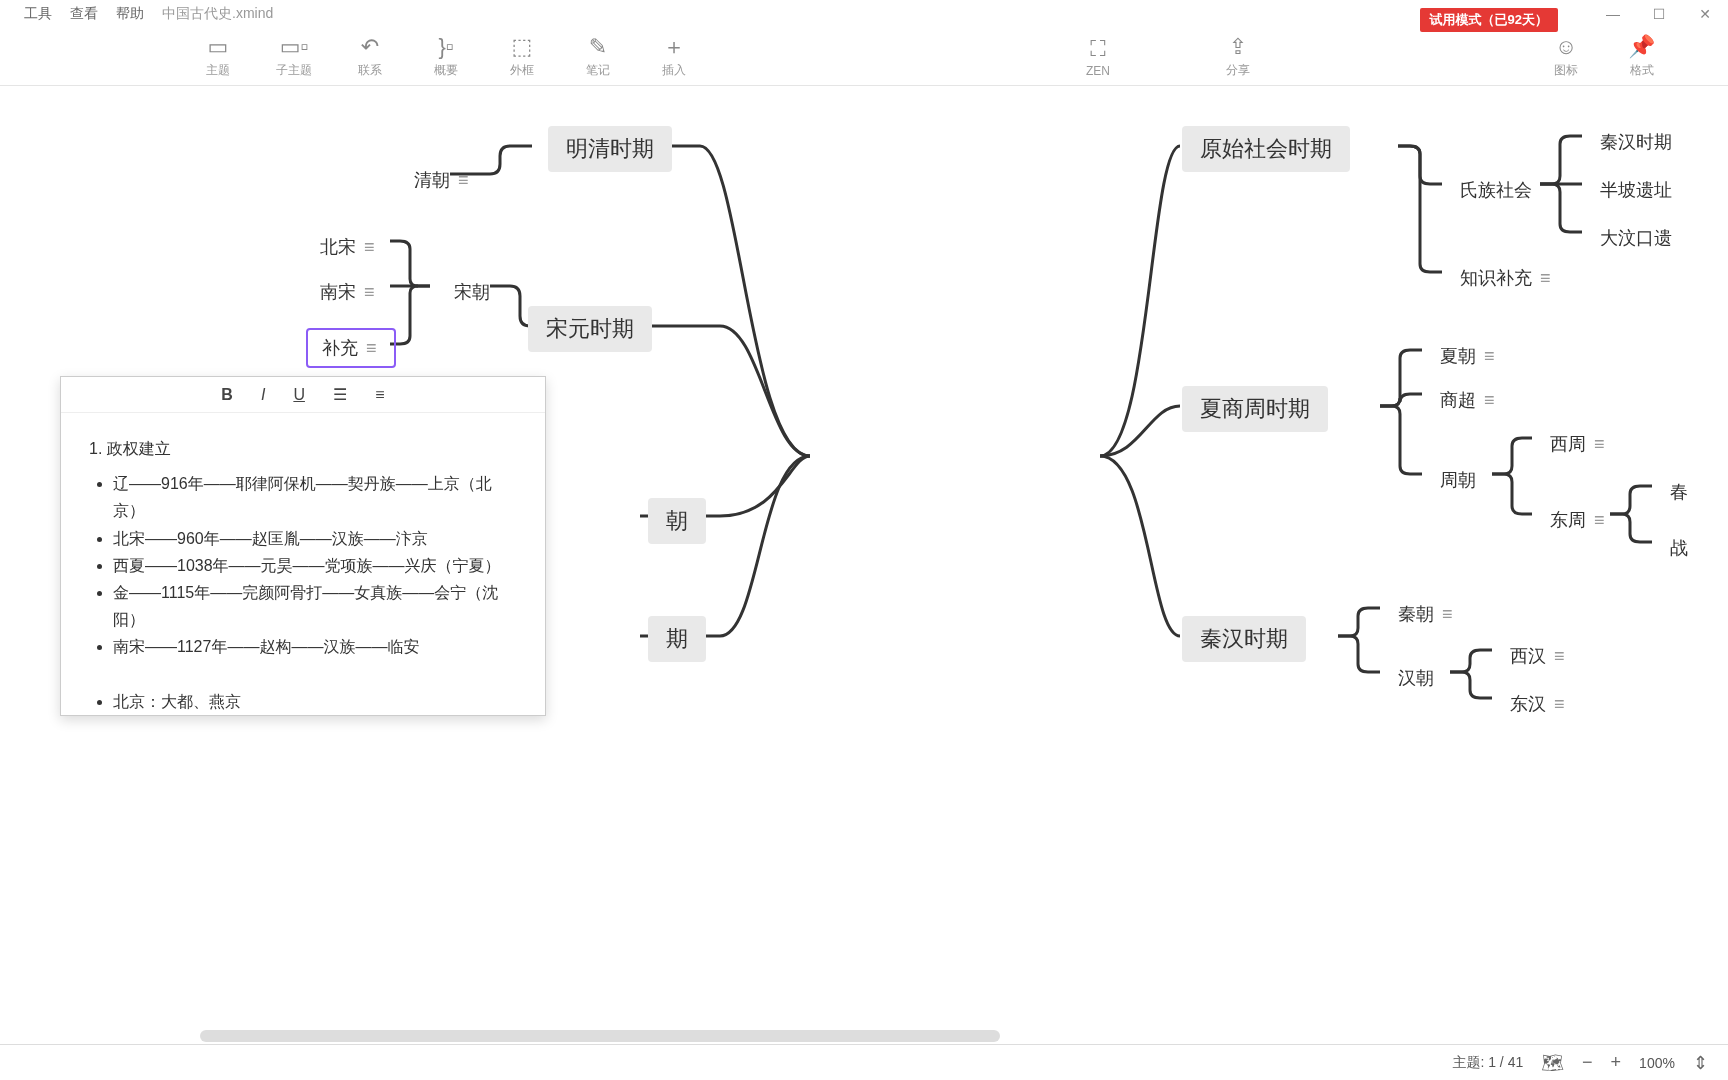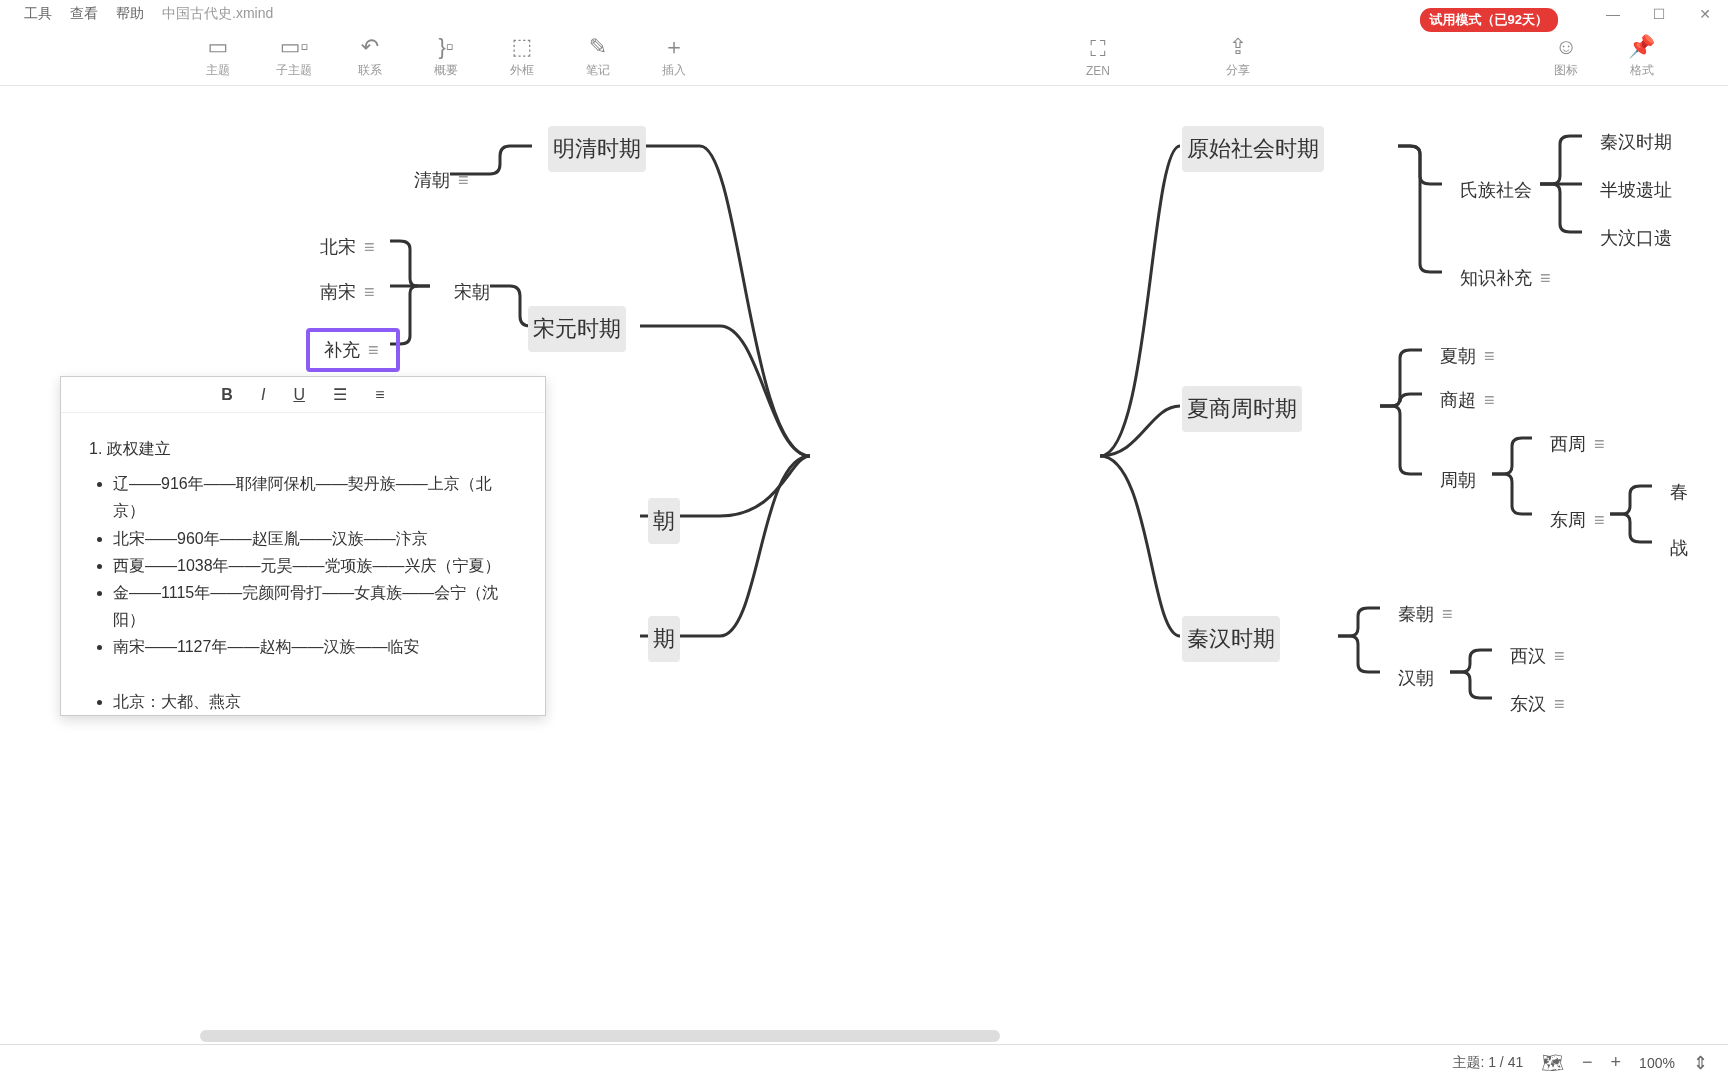--- a/index.html
+++ b/index.html
@@ -1,35 +1,35 @@
 <!DOCTYPE html>
 <html><head>
 <meta charset="utf-8">
 <style>
 * { margin: 0; padding: 0; box-sizing: border-box; }
 body { font-family: "Microsoft YaHei", sans-serif; background: #fff; width: 1728px; height: 1080px; overflow: hidden; position: relative; }
 .menubar { height: 28px; display: flex; align-items: center; padding: 0 24px; font-size: 14px; color: #666; }
 .menubar span { margin-right: 18px; cursor: pointer; }
 .filename { color: #999; }
-.trial-badge { position: absolute; right: 170px; top: 8px; background: #e53935; color: #fff; font-size: 13px; padding: 3px 10px; border-radius: 11px; font-weight: bold; }
+.trial-badge { position: absolute; right: 170px; top: 8px; background: #e53935; color: #fff; font-size: 13px; padding: 3px 10px; border-radius: 2px; font-weight: bold; }
 .winctrl { position: absolute; right: 0; top: 0; display: flex; }
 .winctrl div { width: 46px; height: 28px; display: flex; align-items: center; justify-content: center; color: #888; cursor: pointer; font-size: 14px; }
 .toolbar { height: 58px; border-bottom: 1px solid #e5e5e5; display: flex; align-items: center; padding: 0 180px; position: relative; }
 .tool { display: flex; flex-direction: column; align-items: center; justify-content: center; width: 76px; height: 56px; cursor: pointer; }
 .tool-icon { font-size: 22px; color: #888; height: 26px; display: flex; align-items: center; }
 .tool-label { font-size: 12px; color: #999; margin-top: 2px; }
 .tool-spacer { flex: 1; }
 .tool-right { display:flex; position:absolute; right:48px; top:0; }
 .canvas { position: relative; width: 100%; height: 830px; overflow: hidden; }
-.node { position: absolute; background: #e9e9e9; padding: 8px 5px; font-size: 22px; color: #333; border-radius: 4px; white-space: nowrap; }
+.node { position: absolute; background: #e9e9e9; padding: 8px 18px; font-size: 22px; color: #333; border-radius: 4px; white-space: nowrap; }
 .node.root { background: #ed1c24; color: #fff; font-size: 36px; font-weight: bold; padding: 18px 34px; }
 .node.small { font-size: 18px; padding: 6px 14px; background: transparent; }
 .note-icon { display: inline-block; width: 14px; margin-left: 8px; color: #999; }
 .note-icon::before { content: "≡"; }
-.selected { border: 4px solid #8b5cf6; background:#fff; }
+.selected { border: 2px solid #8b5cf6; background:#fff; }
 .note-popup { position: absolute; background: #fff; border: 1px solid #ccc; box-shadow: 0 4px 12px rgba(0,0,0,.15); width: 486px; height: 340px; overflow: hidden; }
 .note-toolbar { height: 36px; display: flex; align-items: center; justify-content: center; gap: 20px; border-bottom: 1px solid #eee; color: #444; font-size: 16px; }
 .note-toolbar span { cursor: pointer; padding: 2px 4px; }
 .note-body { padding: 14px 28px; font-size: 16px; color: #333; line-height: 1.7; overflow-y: auto; height: 300px; }
 .note-body ul { margin: 8px 0 27px 24px; }
 .note-body .h { margin: 8px 0; }
 .statusbar { position: absolute; bottom: 0; left: 0; right: 0; height: 36px; border-top: 1px solid #ddd; display: flex; align-items: center; justify-content: flex-end; padding: 0 20px; font-size: 14px; color: #555; gap: 18px; }
 .statusbar .btn { cursor: pointer; font-size: 18px; color: #666; }
 .hscroll { position: absolute; bottom: 38px; left: 200px; height: 12px; width: 800px; background: #ddd; border-radius: 6px; }
 svg.connector { position:absolute; top:0; left:0; pointer-events:none; }

